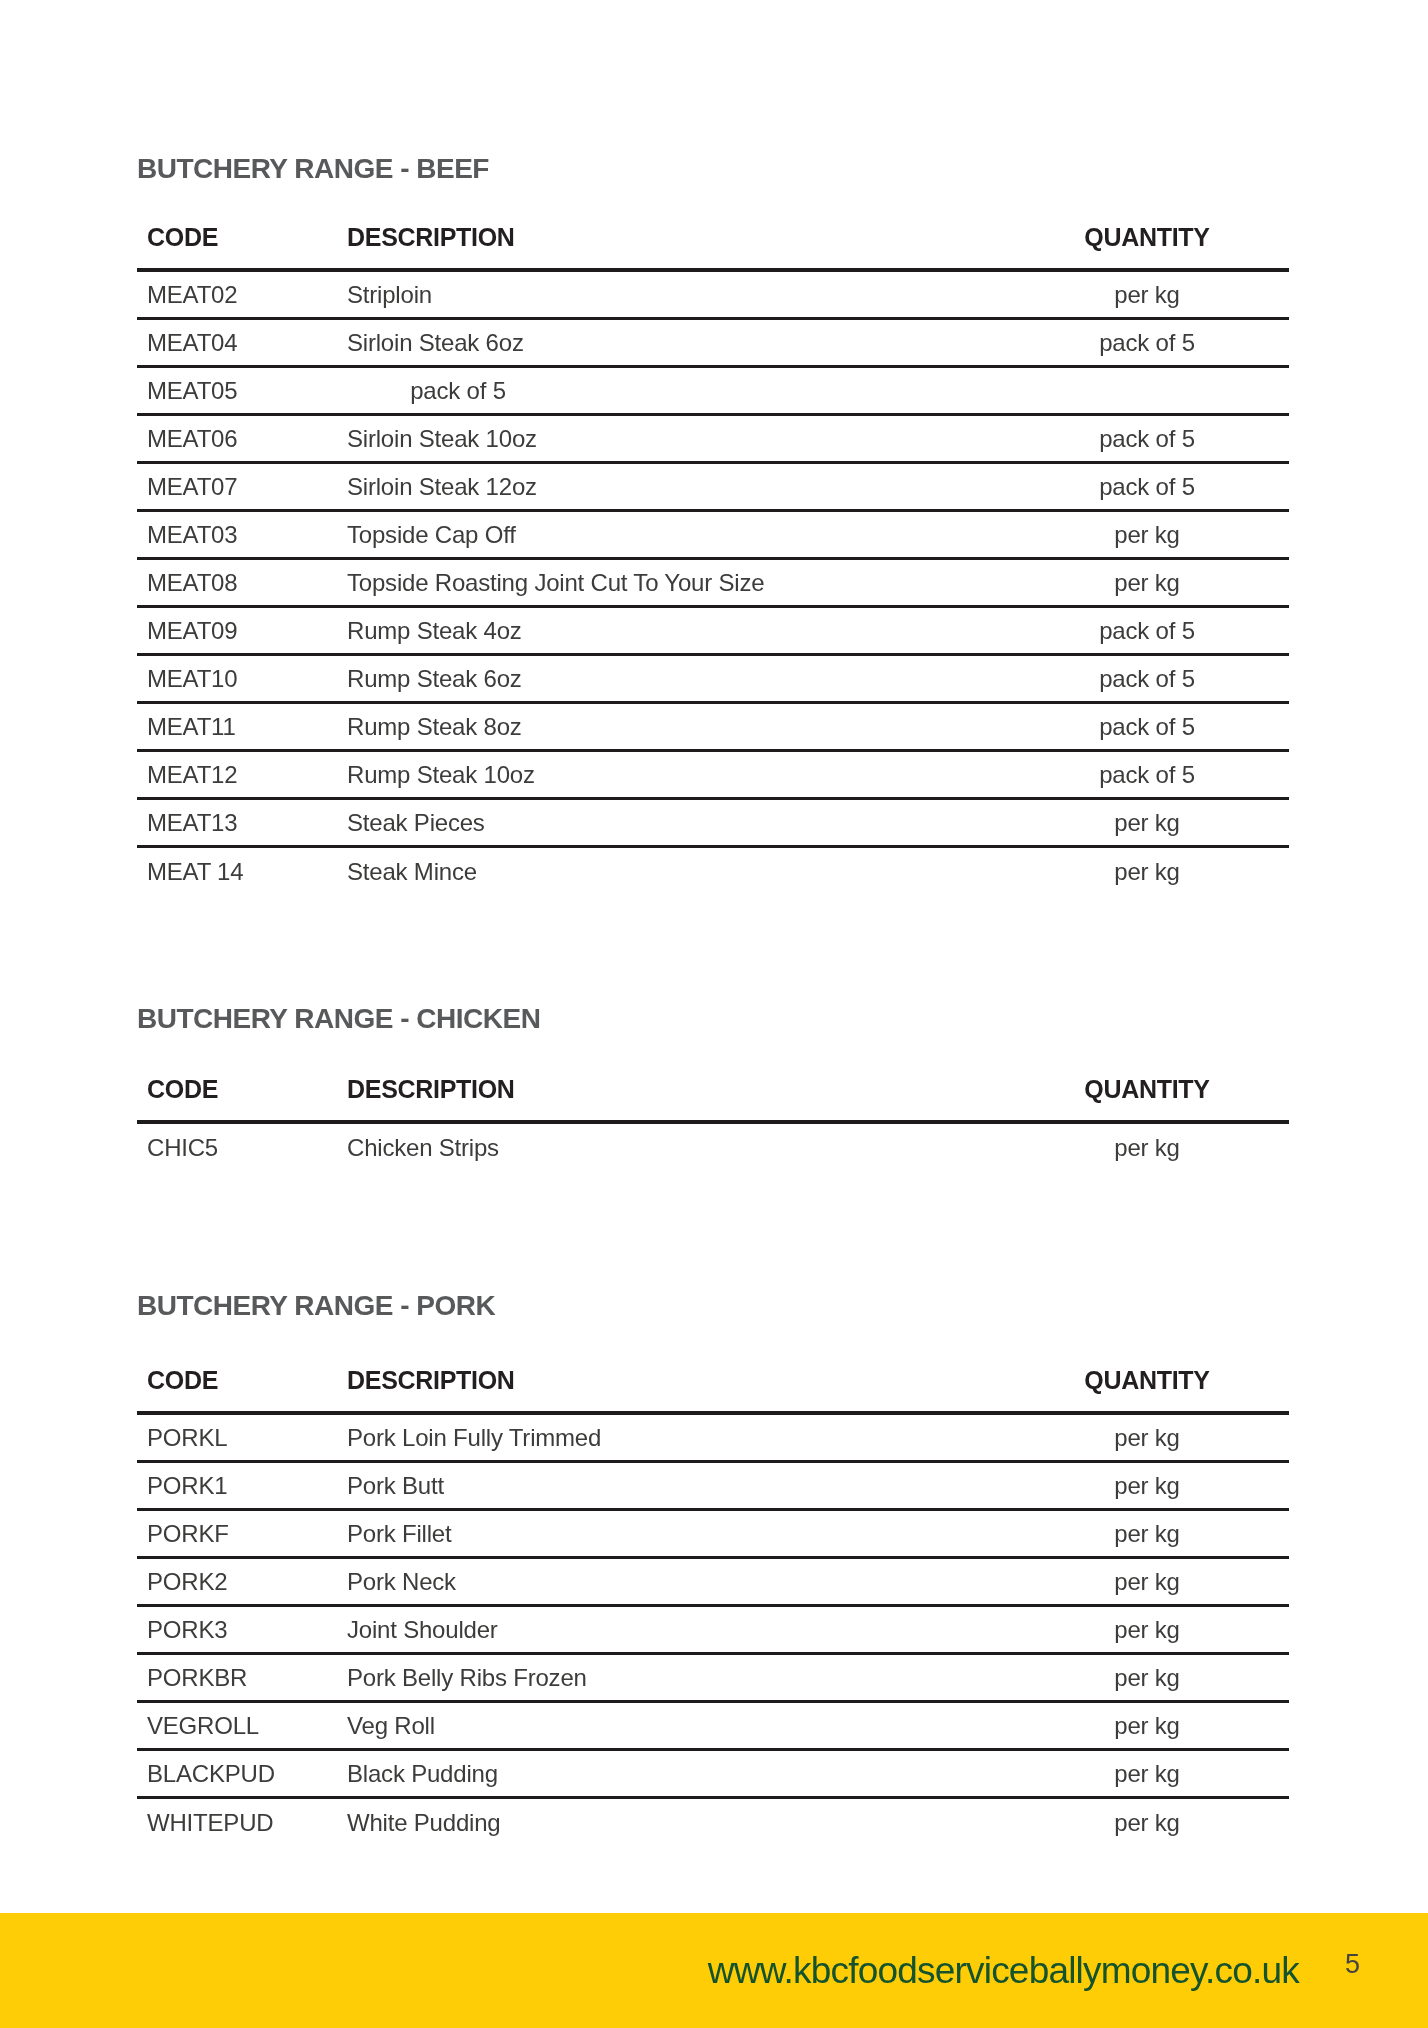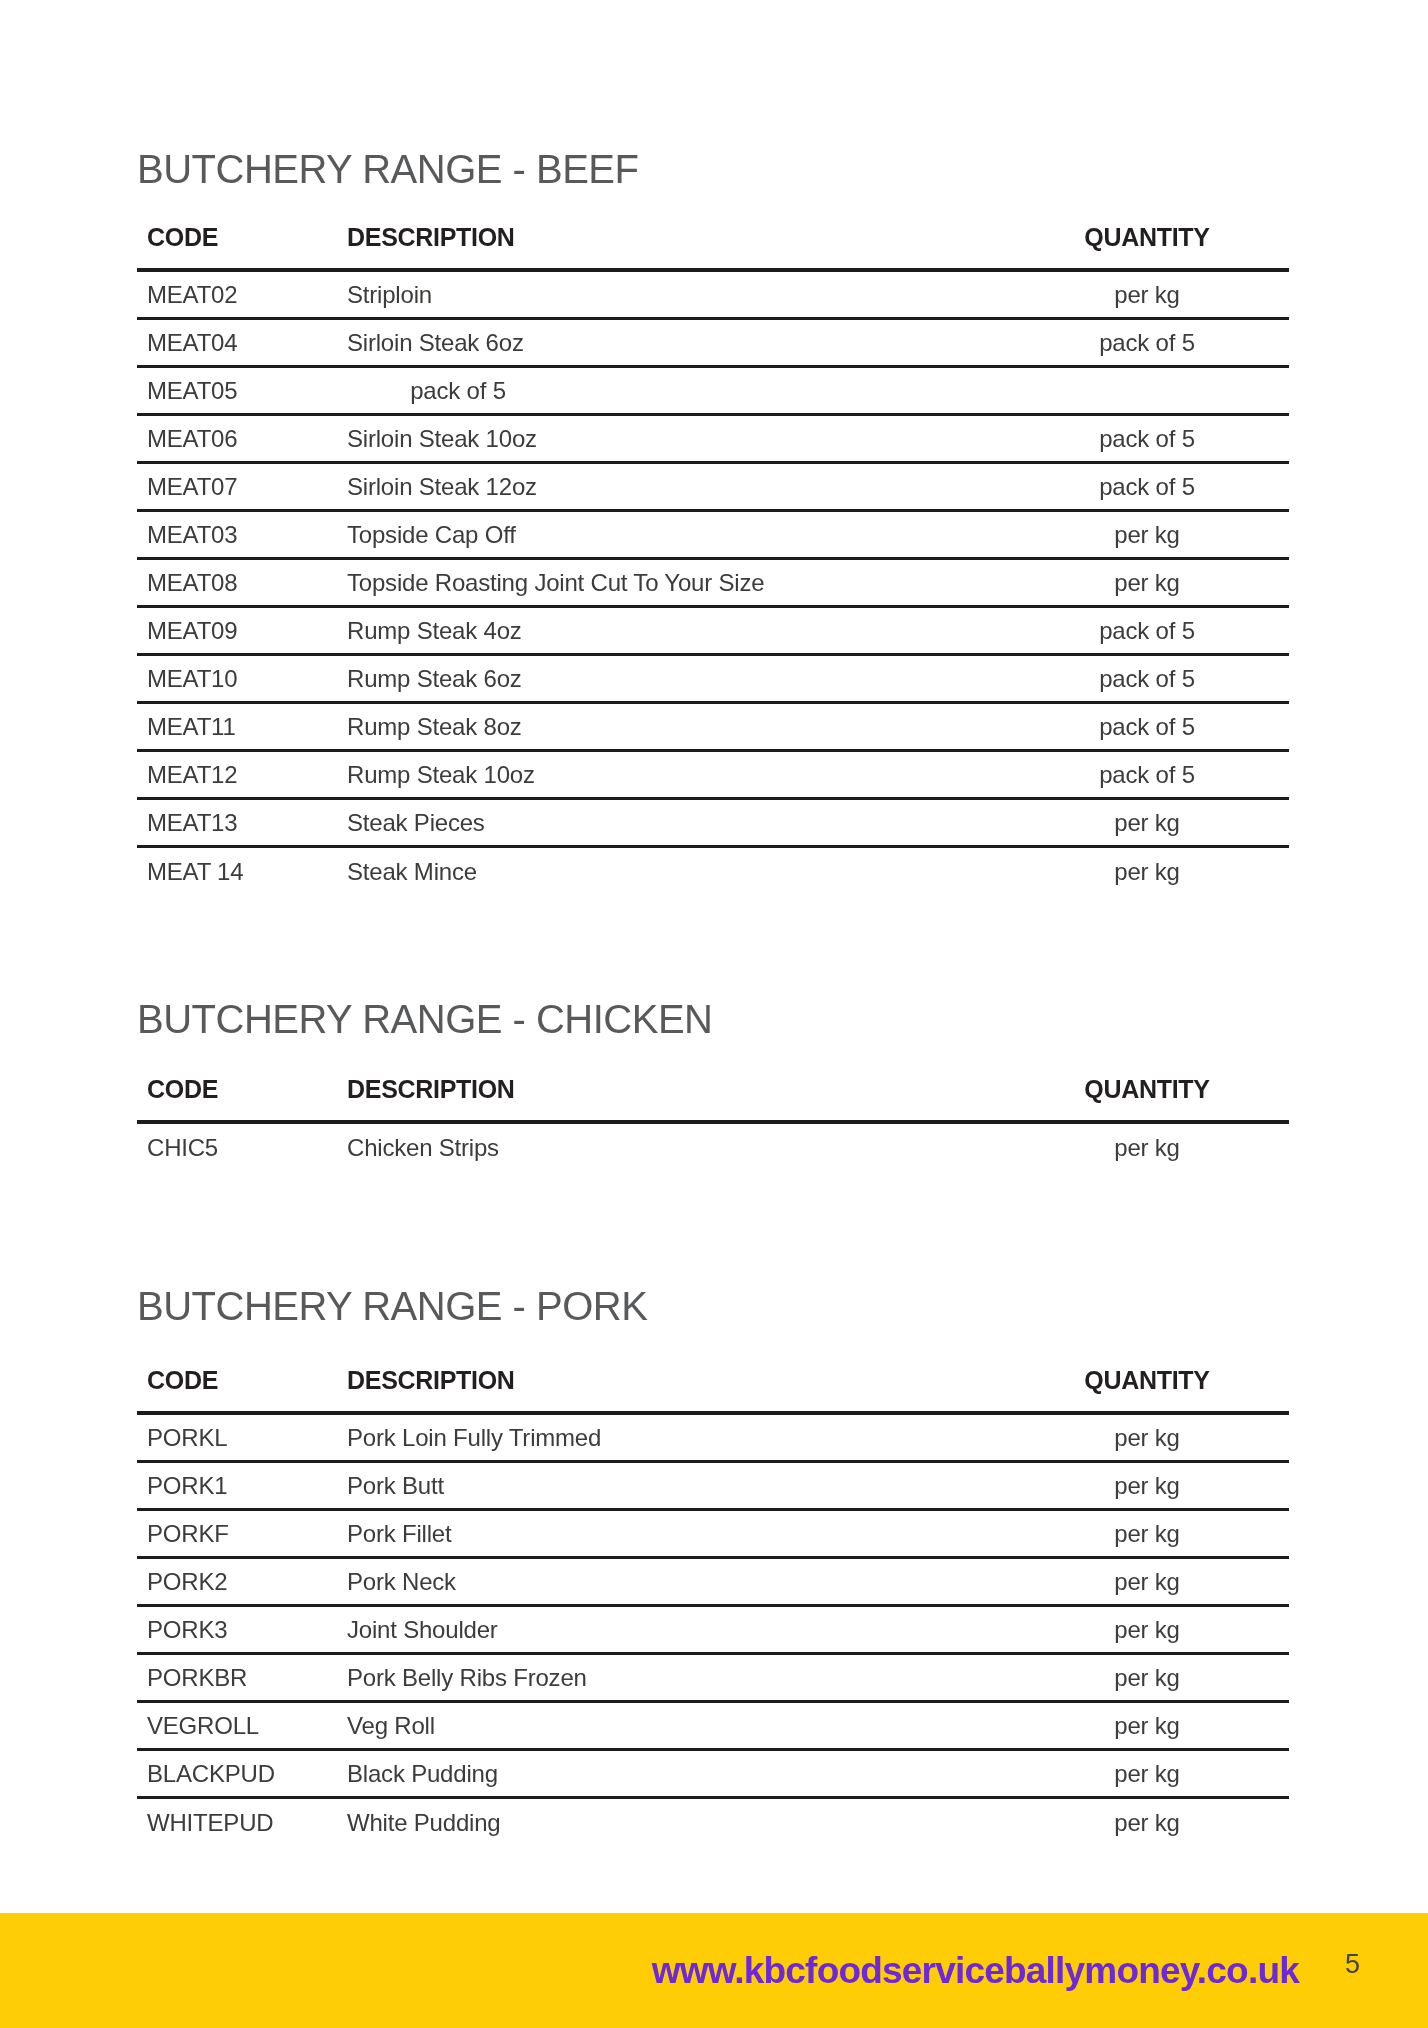--- a/index.html
+++ b/index.html
@@ -11,22 +11,22 @@
     overflow:hidden;
     margin:0 auto;
   }
   .section { position:absolute; left:137px; width:1152px; }
   #section-beef    { top:148px; }
   #section-chicken { top:998px; }
   #section-pork    { top:1285px; }
 
   .section-title {
     margin:0;
-    font-size:40px;
-    font-weight:normal;
+    font-size:28px;
+    font-weight:bold;
     line-height:42px;
     color:var(--title-gray,#58595b);
     letter-spacing:-0.5px;
   }
 
   .table { width:100%; }
   #section-beef    .table { margin-top:38px; }
   #section-chicken .table { margin-top:40px; }
   #section-pork    .table { margin-top:44px; }
 
@@ -63,22 +63,22 @@
     left:0; top:1913px;
     width:1428px; height:115px;
     background:var(--accent-yellow,#ffcd05);
     display:flex;
     align-items:center;
     justify-content:flex-end;
     box-sizing:border-box;
   }
   .footer-url {
     font-size:37px;
-    font-weight:bold;
-    color:#6d28d9;
+    font-weight:normal;
+    color:#14532d;
     letter-spacing:-0.8px;
   }
   .footer-page {
     font-size:27px;
     color:#474440;
     margin-left:46px;
     margin-right:68px;
     position:relative;
     top:-6px;
   }

